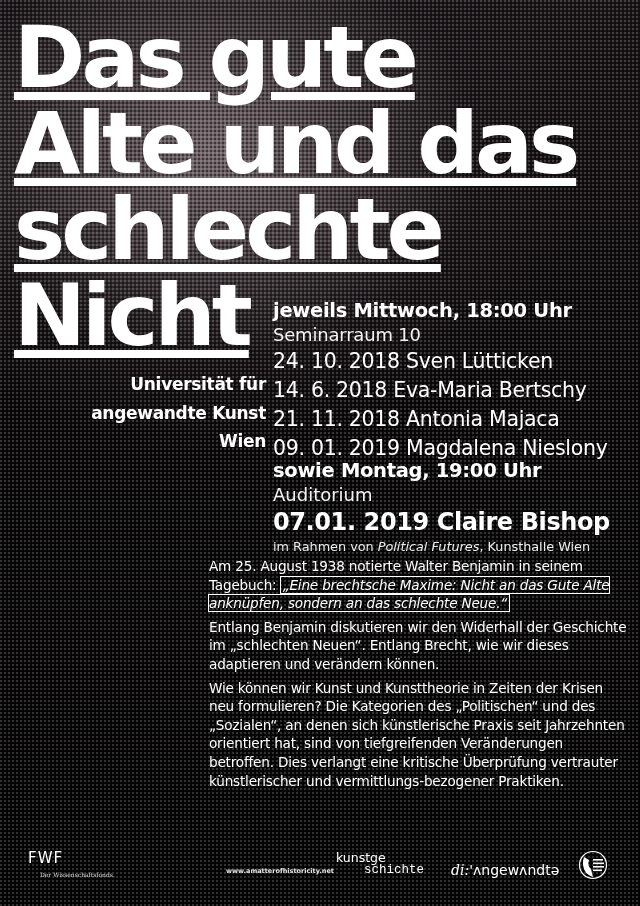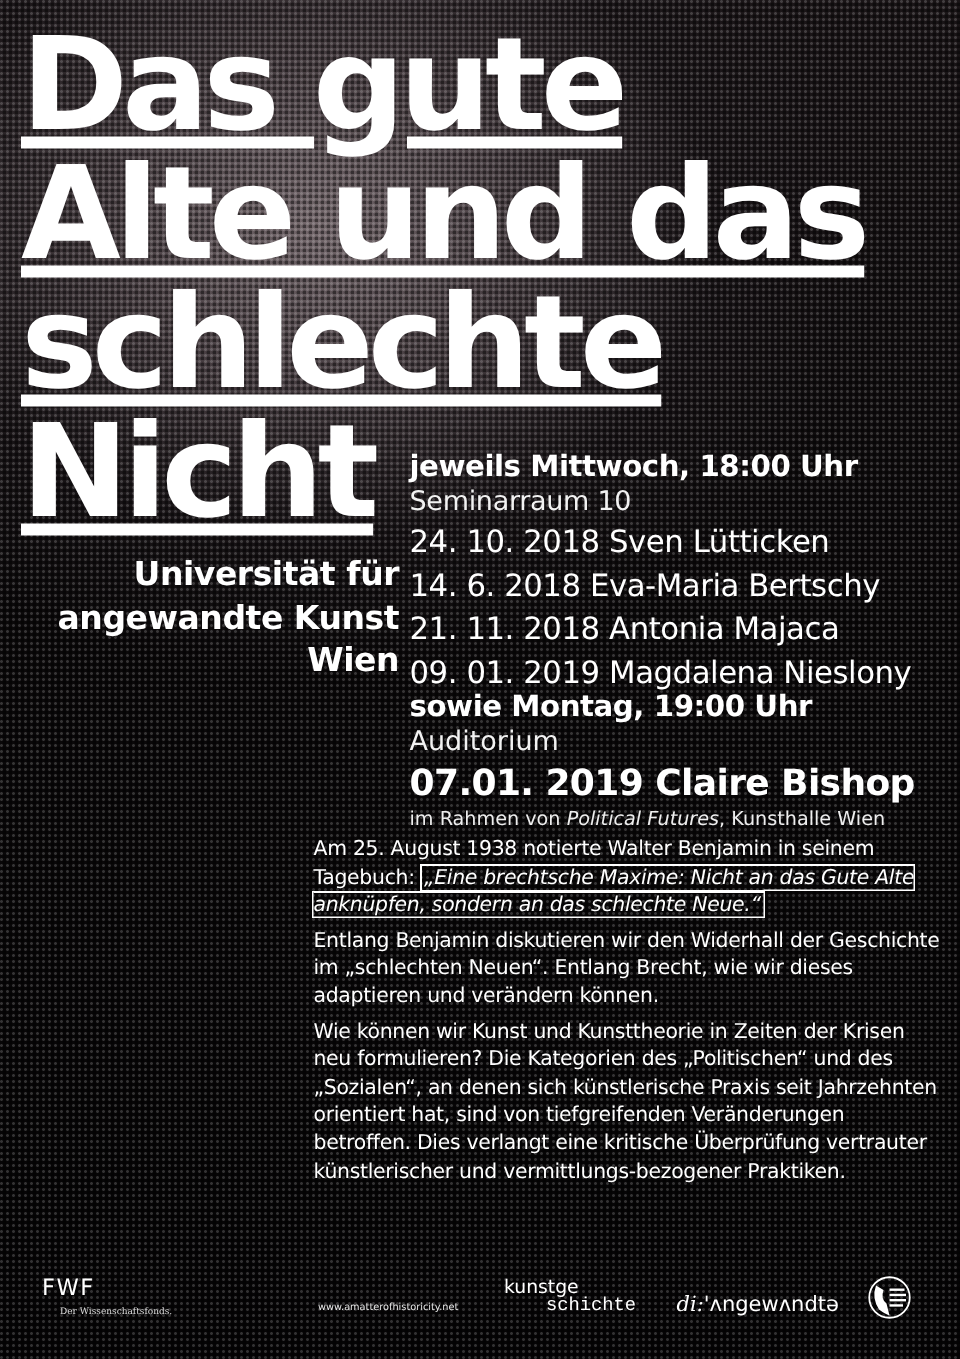--- a/index.html
+++ b/index.html
@@ -40,21 +40,21 @@
   }
   .sched .room {
     font-size: 18px; line-height: 24px; font-weight: normal; letter-spacing: -0.2px;
     color: #f2f2f2;
   }
   .sched .date-row {
     font-size: 20.5px; line-height: 29px; white-space: nowrap; letter-spacing: -0.3px;
   }
   .uni {
     position: absolute; right: 374px; top: 370px; text-align: right;
-    font-weight: bold; font-size: 22px; line-height: 28.5px; letter-spacing: -0.3px;
+    font-weight: bold; font-size: 17px; line-height: 28.5px; letter-spacing: -0.3px;
     white-space: nowrap;
   }
   .monday { position: absolute; left: 273px; top: 458px; width: 370px; }
   .monday .bisch { font-size: 24px; line-height: 30px; font-weight: bold; white-space: nowrap; letter-spacing: -0.4px; }
   .monday .rahmen { font-size: 12.8px; line-height: 20px; white-space: nowrap; color: #eee; }
   .monday .rahmen i { font-style: italic; }
   .body {
     position: absolute; left: 209px; top: 557px; width: 420px;
     font-size: 13.6px; line-height: 18.6px; letter-spacing: -0.2px;
   }
@@ -64,21 +64,21 @@
     outline: 1.5px solid #fff;
     box-shadow: 0 0 0 1px #fff;
     padding: 0 2px;
   }
   .credits { color: #eaeaea; }
   .footer { position: absolute; left: 0; right: 0; top: 840px; height: 60px; }
   .fwf { position: absolute; left: 28px; top: 8px; }
   .fwf .mark { font-size: 15px; font-weight: normal; letter-spacing: 1px; line-height: 20px; }
   .fwf .sub { font-family: "DejaVu Serif", serif; font-size: 6px; line-height: 7px; margin-left: 12px; margin-top: 3px; color: #ddd; }
   .fwf .sub2 { font-size: 3.5px; line-height: 5px; margin-left: 12px; color: #aaa; }
-  .url { position: absolute; left: 212px; top: 27px; font-size: 6.5px; font-weight: normal; color: #e8e8e8; }
+  .url { position: absolute; left: 226px; top: 27px; font-size: 6.5px; font-weight: bold; color: #e8e8e8; }
   .kg { position: absolute; left: 336px; top: 12px; font-size: 12.5px; line-height: 12px; }
   .kg .l2 { margin-left: 28px; display: block; font-family: Liberation Mono, monospace; }
   .kg .small { font-size: 3.5px; line-height: 5px; margin-left: 28px; color: #bbb; display: block; margin-top: 2px;}
   .angew { position: absolute; left: 451px; top: 22px; font-size: 14px; white-space: nowrap; }
   .angew .dt { font-family: "DejaVu Serif", serif; font-style: italic; }
   .seal { position: absolute; left: 578px; top: 10px; width: 30px; height: 30px; }
 </style>
 </head>
 <body>
 

